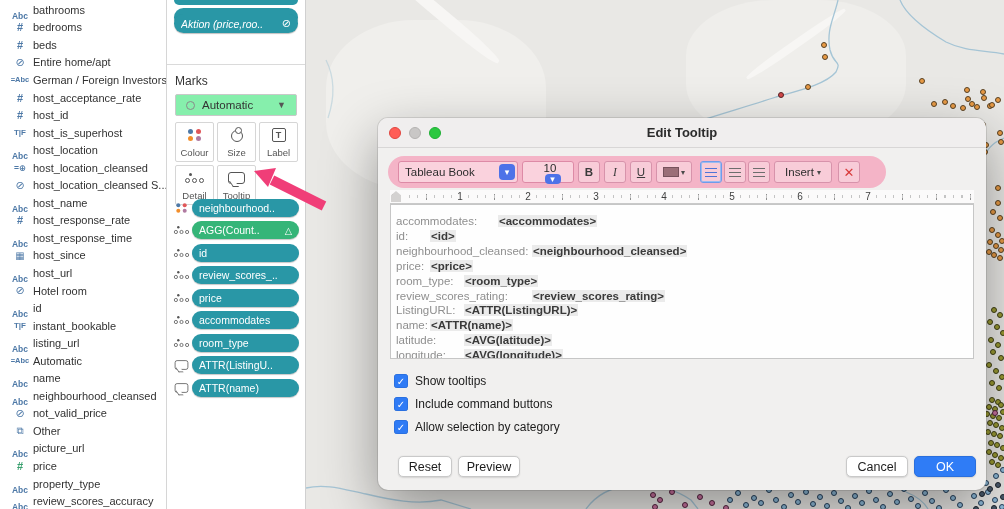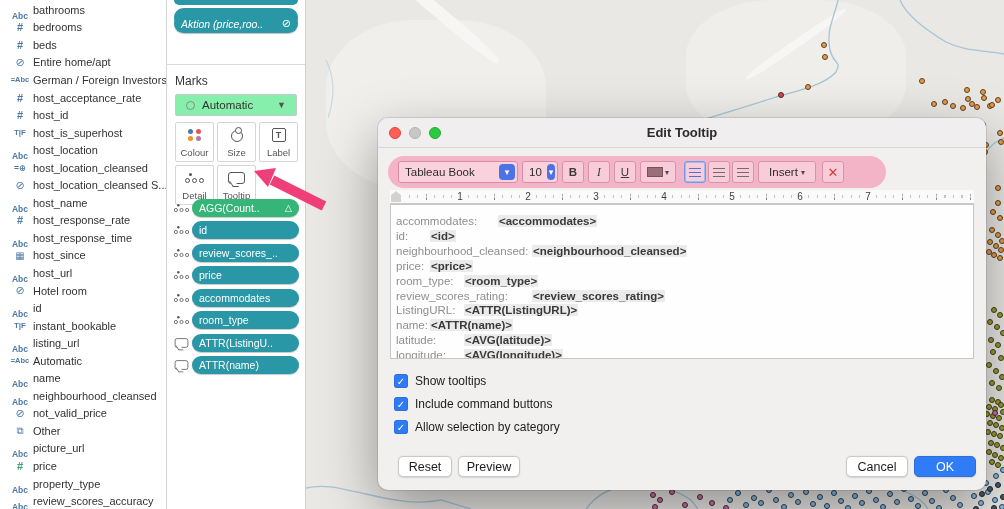--- a/index.html
+++ b/index.html
@@ -101,21 +101,21 @@
   .dtitle{font-size:13px;font-weight:bold;color:#2b2b2b;}
 
   .tb-pill{position:absolute;left:10px;top:38px;width:498px;height:32px;background:#f4b4c7;
     border-radius:16px;display:flex;align-items:center;padding:0 10px;gap:4px;}
   .tb-field{height:22px;background:#fad2dd;border:1px solid #dd8aa6;border-radius:3px;
     display:flex;align-items:center;padding:0 2px 0 6px;cursor:pointer;}
   .tb-field .ftext{font-size:11.5px;color:#2d2d2d;flex:1;}
   .bluebox{width:16px;height:16px;background:#4d72e8;border-radius:4px;color:#fff;
     display:flex;align-items:center;justify-content:center;font-size:9px;margin-left:5px;}
   .w-font{width:120px;}
-  .w-size{width:36px;}
+  .w-size{width:52px;flex-direction:column;}
   .tb-btn{width:22px;height:22px;background:#f8ccd8;border:1px solid #d793ab;border-radius:3px;
     display:flex;align-items:center;justify-content:center;font-size:11.5px;color:#3a3a3a;
     cursor:pointer;}
   .tb-b{font-weight:bold;}
   .tb-i{font-style:italic;font-family:"Liberation Serif",serif;}
   .tb-u{text-decoration:underline;}
   .tb-color{width:36px;gap:2px;}
   .swatch{width:16px;height:10px;background:#9b6f78;border:1px solid #76525c;}
   .tb-caret{font-size:8px;color:#4a4a4a;}
   .al-group{display:flex;gap:2px;margin-left:4px;}
@@ -358,20 +358,33 @@
           </div>
           <div class="mbtn">
             <span class="micwrap">
               <span class="ic-tip"></span>
             </span>
             <span class="mlabel">Tooltip</span>
           </div>
         </div>
     </div>
     <div class="mpills" id="mpills">
+        <div class="mprow">
+          <span class="mpicon">
+            <span class="ic-colour">
+              <i style="background: rgb(78, 121, 167);"></i>
+              <i style="background: rgb(225, 87, 89);"></i>
+              <i style="background: rgb(242, 142, 43);"></i>
+              <i style="background: rgb(176, 122, 161);"></i>
+            </span>
+          </span>
+          <div class="mpill pill-teal">
+            <span>neighbourhood..</span>
+          </div>
+        </div>
         <div class="mprow">
           <span class="mpicon">
             <span class="ic-detail">
               <span class="top"></span>
               <span class="row">
                 <i></i>
                 <i></i>
                 <i></i>
               </span>
             </span>

